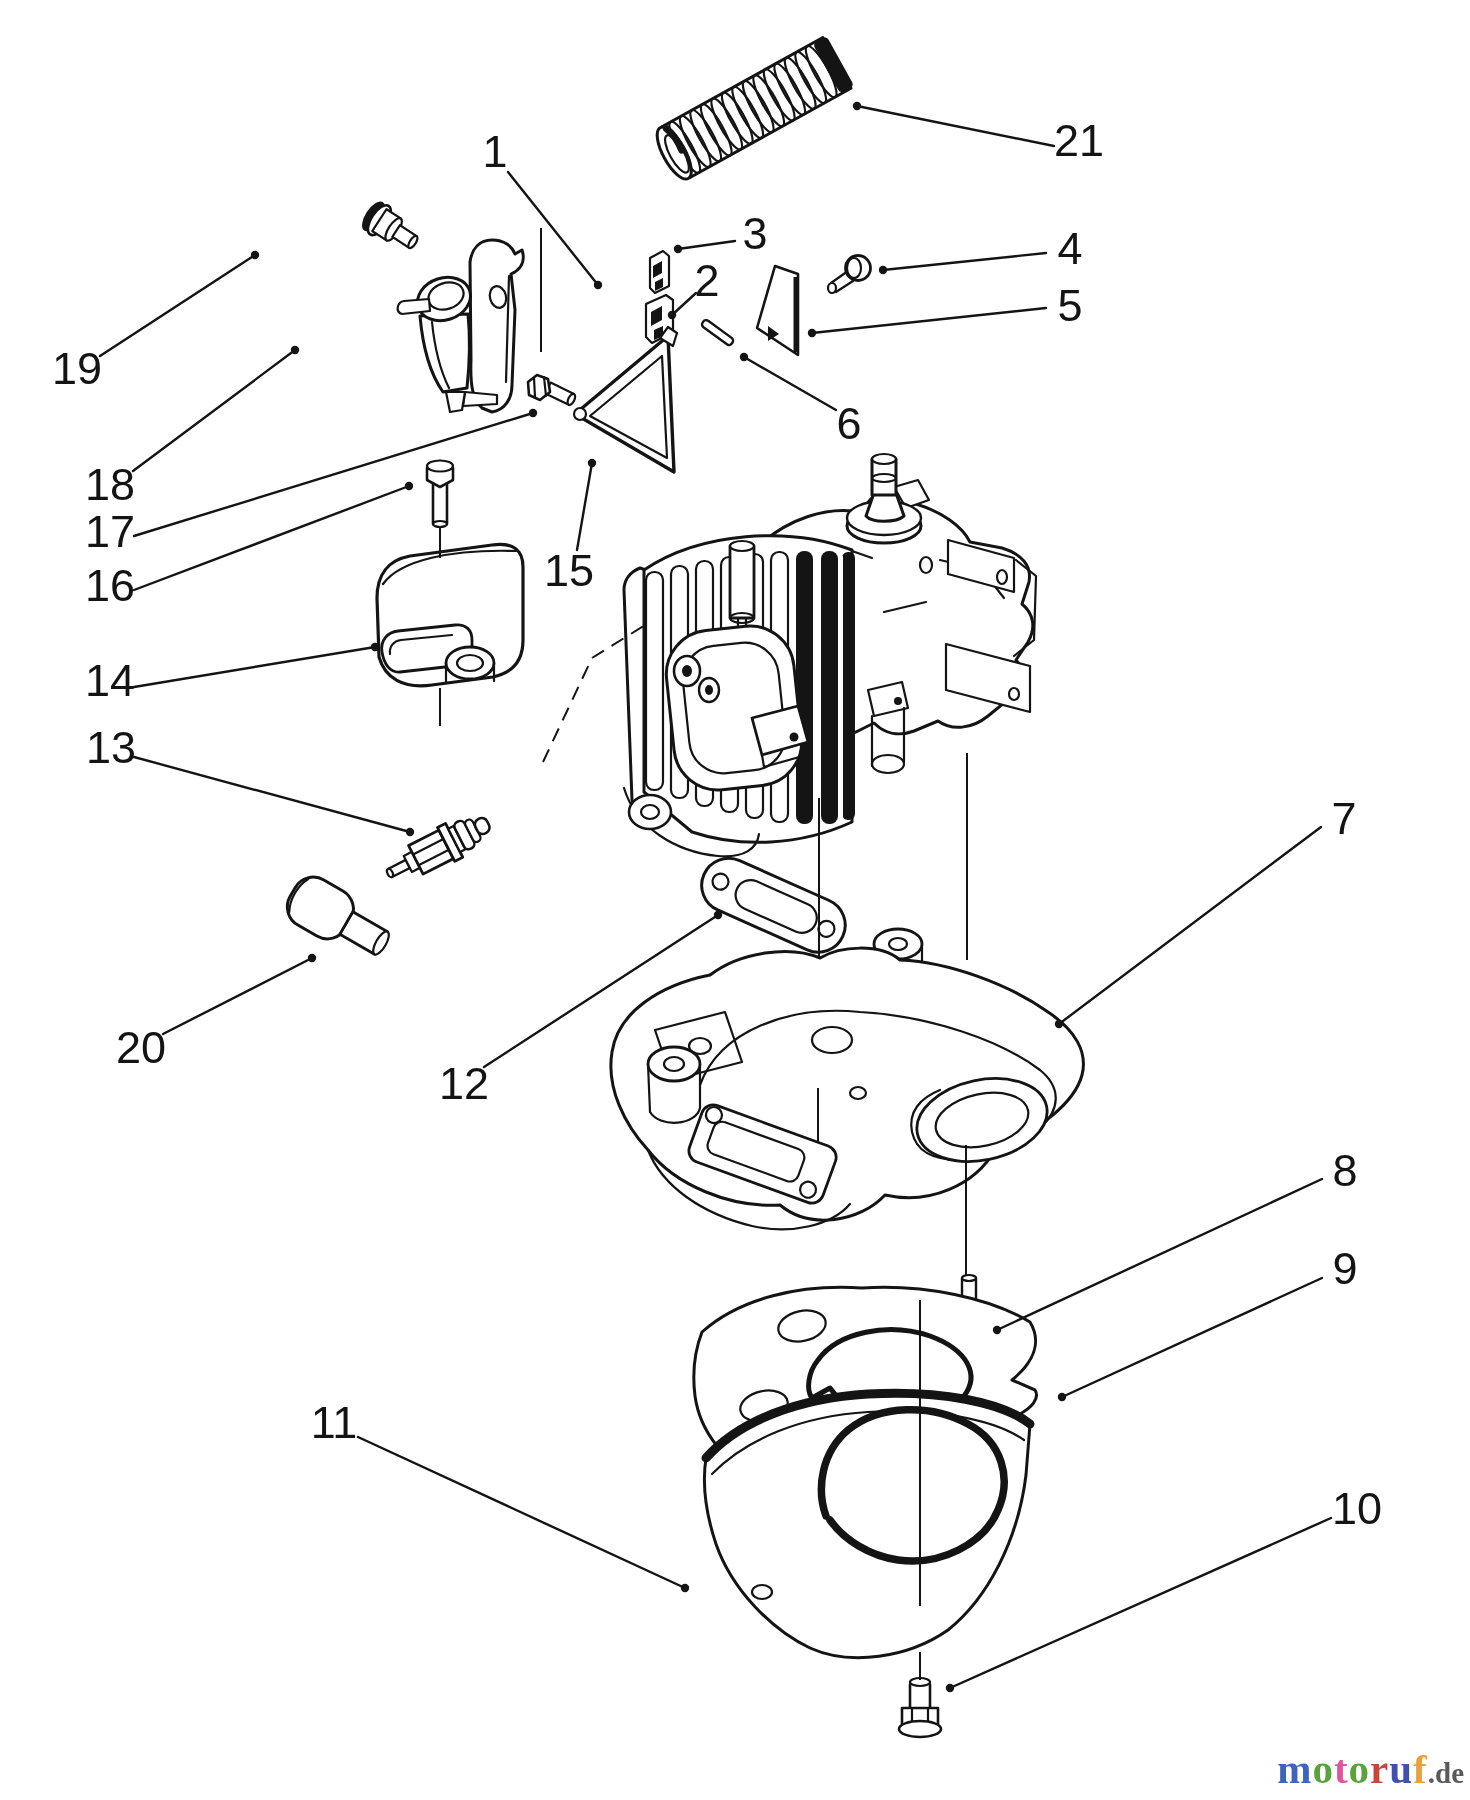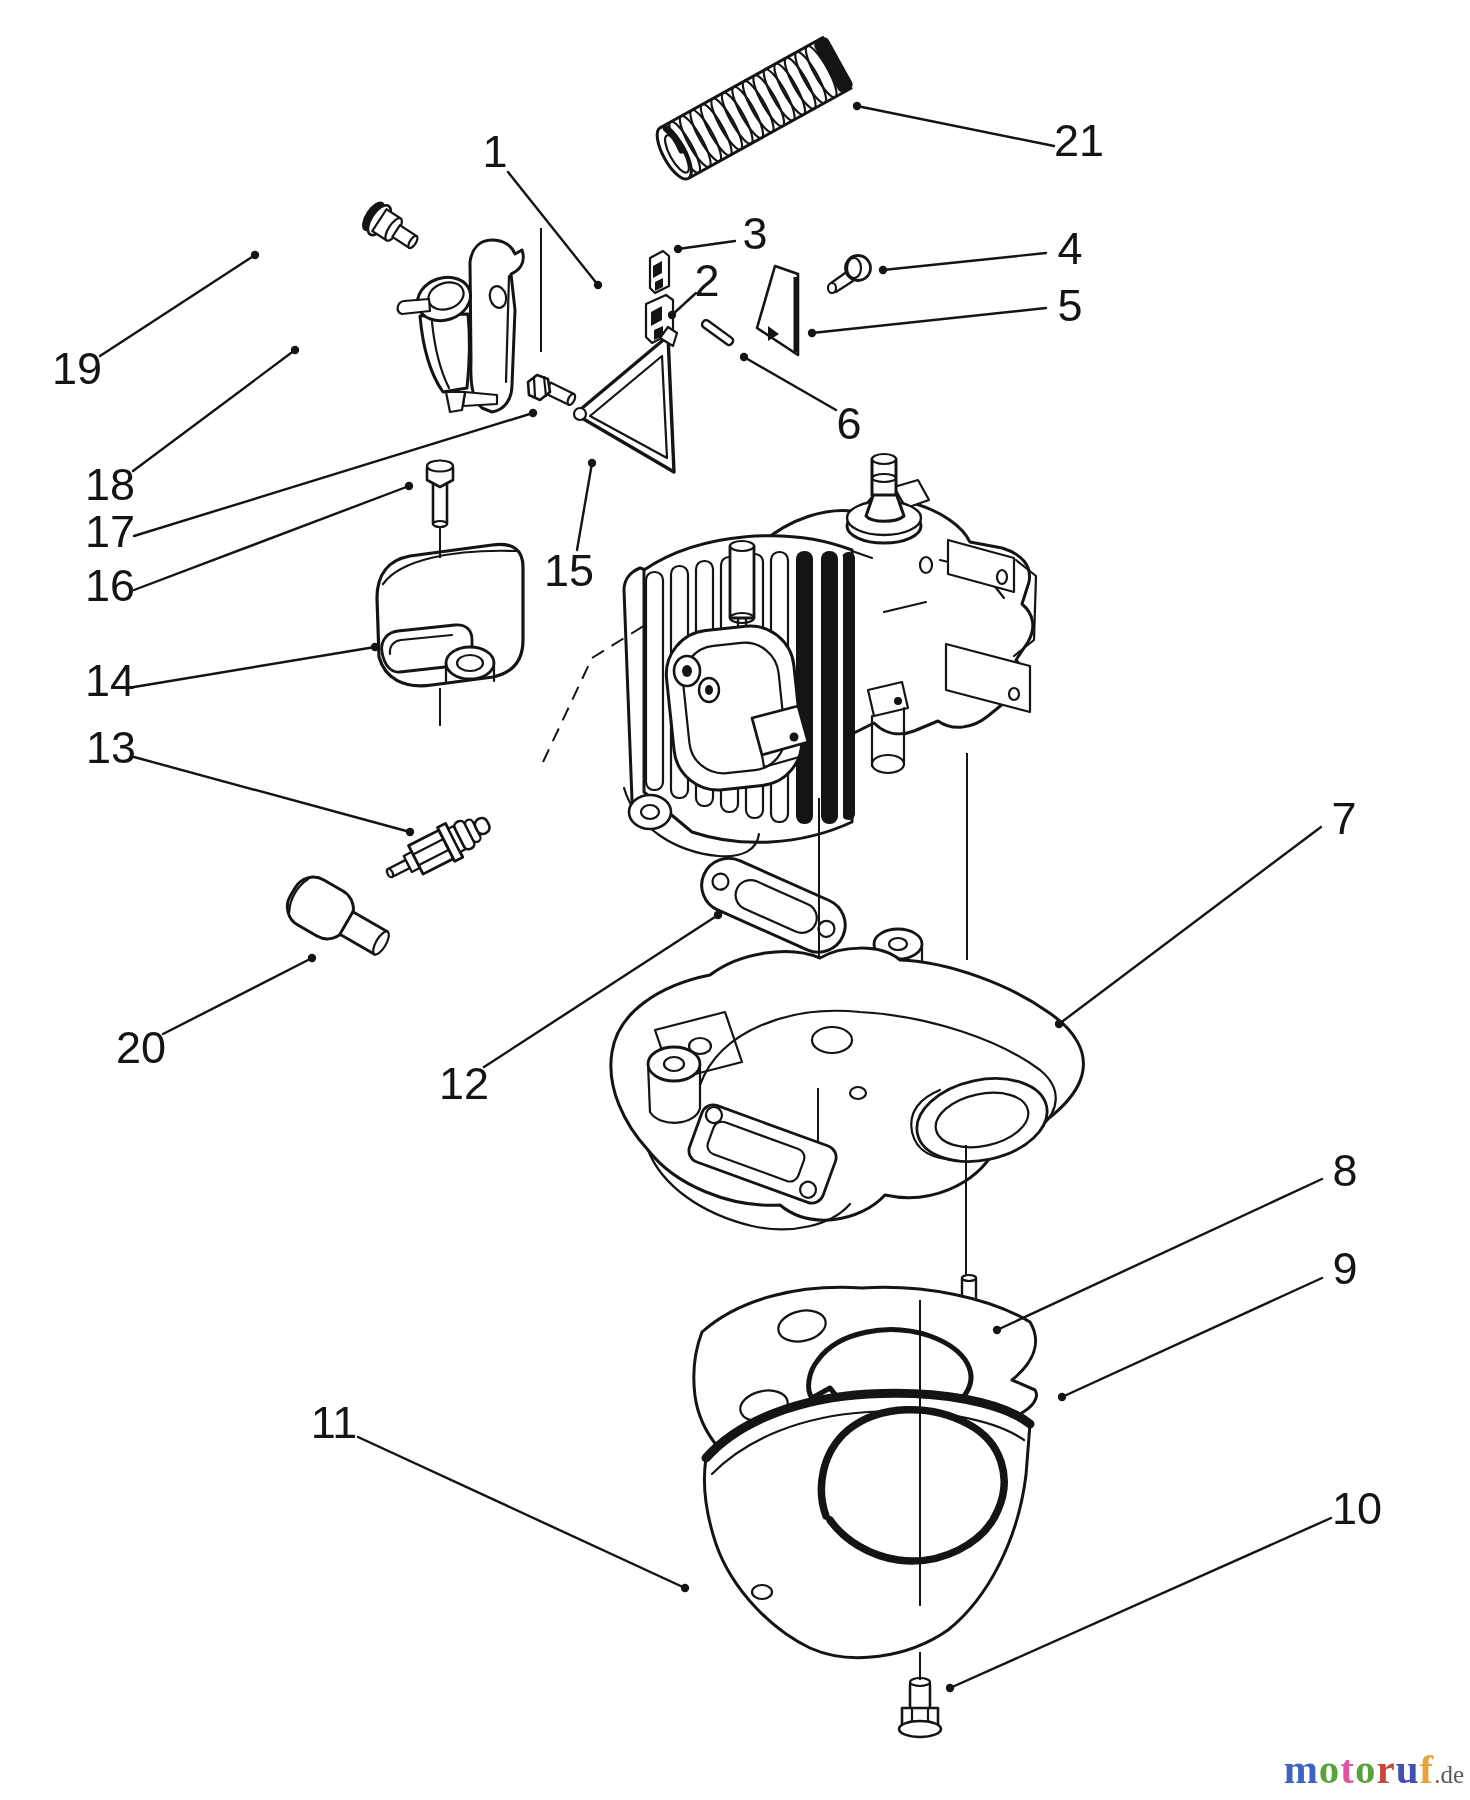--- a/index.html
+++ b/index.html
@@ -10,21 +10,21 @@
   .thin{fill:none;stroke:#141414;stroke-width:2.2;stroke-linejoin:round;stroke-linecap:round;}
   .thin-w{fill:#ffffff;stroke:#141414;stroke-width:2.2;stroke-linejoin:round;}
   .heavy{fill:none;stroke:#141414;stroke-width:8;stroke-linejoin:round;stroke-linecap:round;}
   .dark{fill:#141414;stroke:none;}
   .leader{stroke:#141414;stroke-width:2.4;stroke-linecap:round;}
   .guide{stroke:#141414;stroke-width:2;stroke-linecap:butt;}
   .callout-num{font-family:"Liberation Sans",sans-serif;font-size:45px;fill:#141414;}
   #watermark{position:absolute;left:1120px;top:1746px;width:344px;text-align:right;
              font-family:"Liberation Serif",serif;font-weight:bold;font-size:41px;line-height:46px;
              letter-spacing:1px;}
-  #watermark .suffix{font-size:25px;font-weight:normal;letter-spacing:0;}
+  #watermark .suffix{font-size:29px;font-weight:bold;letter-spacing:0;}
 </style>
 </head>
 <body>
 
 <div id="stage">
 <svg width="1470" height="1800" viewBox="0 0 1470 1800">
 
   <g>
 
     <g transform="translate(669,156) rotate(-29)">

